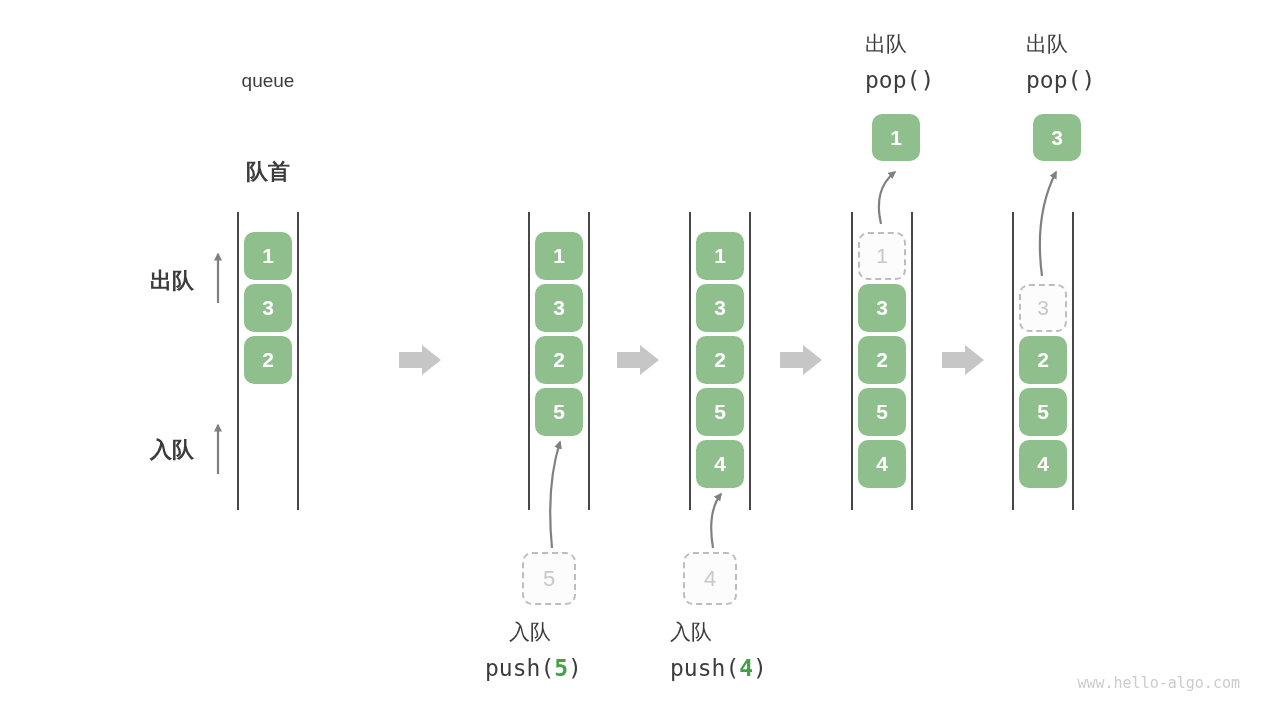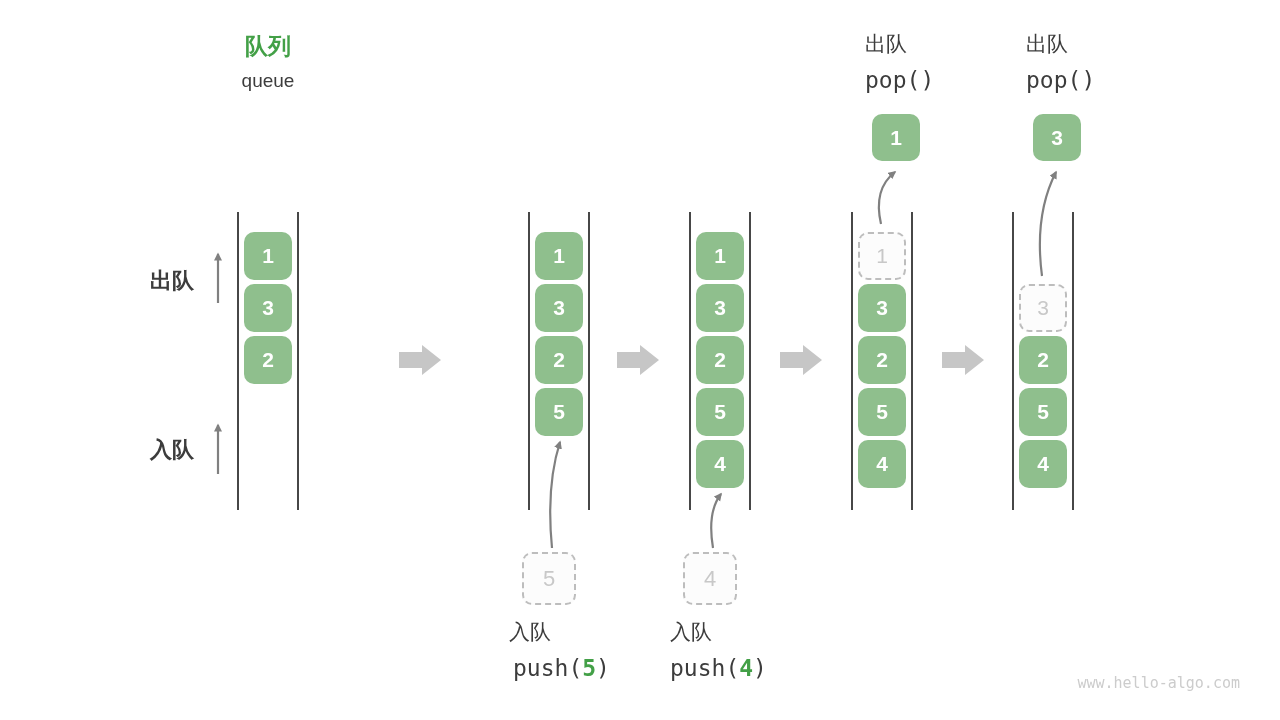--- a/index.html
+++ b/index.html
@@ -66,44 +66,44 @@
   <path d="M 552 548 Q 546 486 560 442" class="thin-arrow" marker-end="url(#ah)"></path>
       <path d="M 713 548 Q 707 512 721 494" class="thin-arrow" marker-end="url(#ah)"></path>
       <path d="M 881 224 Q 873 189 895 172" class="thin-arrow" marker-end="url(#ah)"></path>
       <path d="M 1042 276 Q 1034 215 1056 172" class="thin-arrow" marker-end="url(#ah)"></path>
       <polygon points="399,352 422,352 422,345 441,360 422,375 422,368 399,368" fill="#C6C6C6"></polygon>
       <polygon points="617,352 640,352 640,345 659,360 640,375 640,368 617,368" fill="#C6C6C6"></polygon>
       <polygon points="780,352 803,352 803,345 822,360 803,375 803,368 780,368" fill="#C6C6C6"></polygon>
       <polygon points="942,352 965,352 965,345 984,360 965,375 965,368 942,368" fill="#C6C6C6"></polygon>
     </svg>
 
-  <div class="abs" id="title-zh">队列</div>
   <div class="abs" id="title-en">queue</div>
 
+  <div class="abs side-label" id="front-label">队首</div>
   <div class="abs side-label" id="dequeue-label">出队</div>
   <div class="abs side-label" id="enqueue-label">入队</div>
 
   <div id="states-layer">
       <div>
         <div class="wall" style="left: 237px;"></div>
         <div class="wall" style="left: 297px;"></div>
         <div class="cell" style="left: 244px; top: 232px;">1</div>
         <div class="cell" style="left: 244px; top: 284px;">3</div>
         <div class="cell" style="left: 244px; top: 336px;">2</div>
       </div>
       <div>
         <div class="wall" style="left: 528px;"></div>
         <div class="wall" style="left: 588px;"></div>
         <div class="cell" style="left: 535px; top: 232px;">1</div>
         <div class="cell" style="left: 535px; top: 284px;">3</div>
         <div class="cell" style="left: 535px; top: 336px;">2</div>
         <div class="cell" style="left: 535px; top: 388px;">5</div>
         <div class="cell dashed incoming" style="left: 522px; top: 552px;">5</div>
         <div class="op-zh" style="left: 509px; top: 618px;">入队</div>
-        <div class="op-code" style="left: 513px; top: 655px;"><span>push(</span><span class="arg">5</span><span>)</span></div>
+        <div class="op-code" style="left: 485px; top: 655px;"><span>push(</span><span class="arg">5</span><span>)</span></div>
       </div>
       <div>
         <div class="wall" style="left: 689px;"></div>
         <div class="wall" style="left: 749px;"></div>
         <div class="cell" style="left: 696px; top: 232px;">1</div>
         <div class="cell" style="left: 696px; top: 284px;">3</div>
         <div class="cell" style="left: 696px; top: 336px;">2</div>
         <div class="cell" style="left: 696px; top: 388px;">5</div>
         <div class="cell" style="left: 696px; top: 440px;">4</div>
         <div class="cell dashed incoming" style="left: 683px; top: 552px;">4</div>

